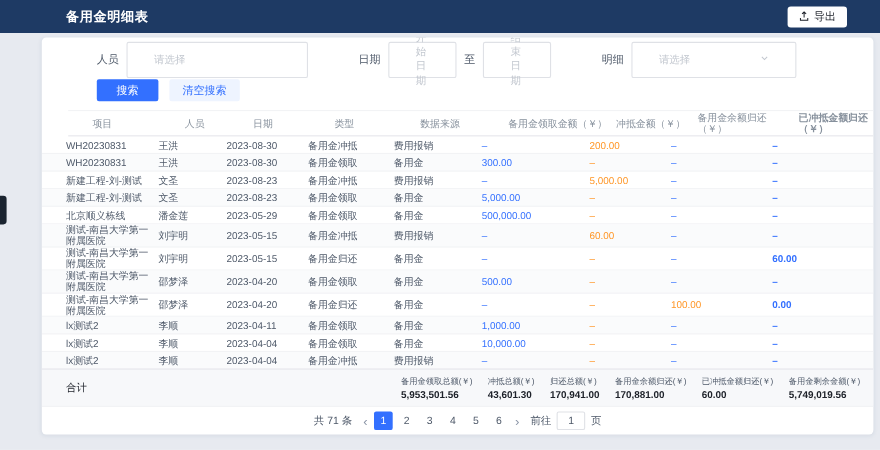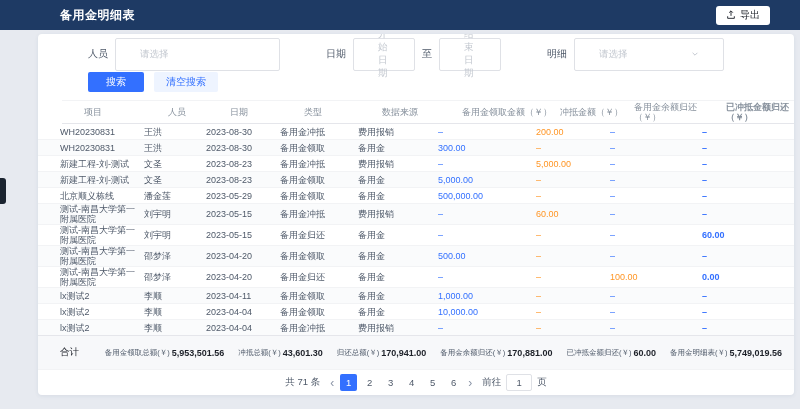--- a/index.html
+++ b/index.html
@@ -61,21 +61,21 @@
   .th:nth-child(5), .td:nth-child(5) { width:80px; }
   .th:nth-child(6), .td:nth-child(6) { width:98px; }
   .th:nth-child(7), .td:nth-child(7) { width:74px; }
   .th:nth-child(8), .td:nth-child(8) { width:92px; }
   .th:nth-child(9), .td:nth-child(9) { width:88px;font-weight:bold; }
   
   .summary { flex:none; height:34px; background:#f7f8fa; border-top:1px solid #e5e6eb;
              display:flex; align-items:center; padding:0 12px 0 22px; }
   .sum-label { font-size:9.5px; color:#1d2129; }
   .sum-items { margin-left:auto; display:flex; gap:14px; }
-  .sum-item { display:flex; flex-direction:row; justify-content:center; gap:2px; }
+  .sum-item { display:flex; flex-direction:column; justify-content:center; gap:2px; }
   .sum-l { font-size:7.5px; color:#4e5969; white-space:nowrap; }
   .sum-v { font-size:9px; font-weight:bold; color:#1d2129; }
   
   .pagination { flex:none; height:26px; display:flex; align-items:center; justify-content:center;
                 gap:8px; font-size:9.5px; color:#4e5969; border-top:1px solid #f2f3f5; }
   .pager { display:flex; align-items:center; gap:4px; }
   .page { min-width:17px; height:17px; border:none; background:transparent; border-radius:2px;
           font-size:9.5px; color:#4e5969; cursor:pointer; display:flex; align-items:center;
           justify-content:center; }
   .page.active { background:#3370ff; color:#fff; }
@@ -302,21 +302,21 @@
         </div>
         <div class="sum-item">
           <div class="sum-l">备用金余额归还(￥)</div>
           <div class="sum-v">170,881.00</div>
         </div>
         <div class="sum-item">
           <div class="sum-l">已冲抵金额归还(￥)</div>
           <div class="sum-v">60.00</div>
         </div>
         <div class="sum-item">
-          <div class="sum-l">备用金明细表(￥)</div>
+          <div class="sum-l">备用金剩余金额(￥)</div>
           <div class="sum-v">5,749,019.56</div>
         </div>
       </div>
   </div>
 
   <div class="pagination">
     <span>共 71 条</span>
     <div class="pager">
       <button class="nav-arrow">‹</button>
       <span class="pager">

